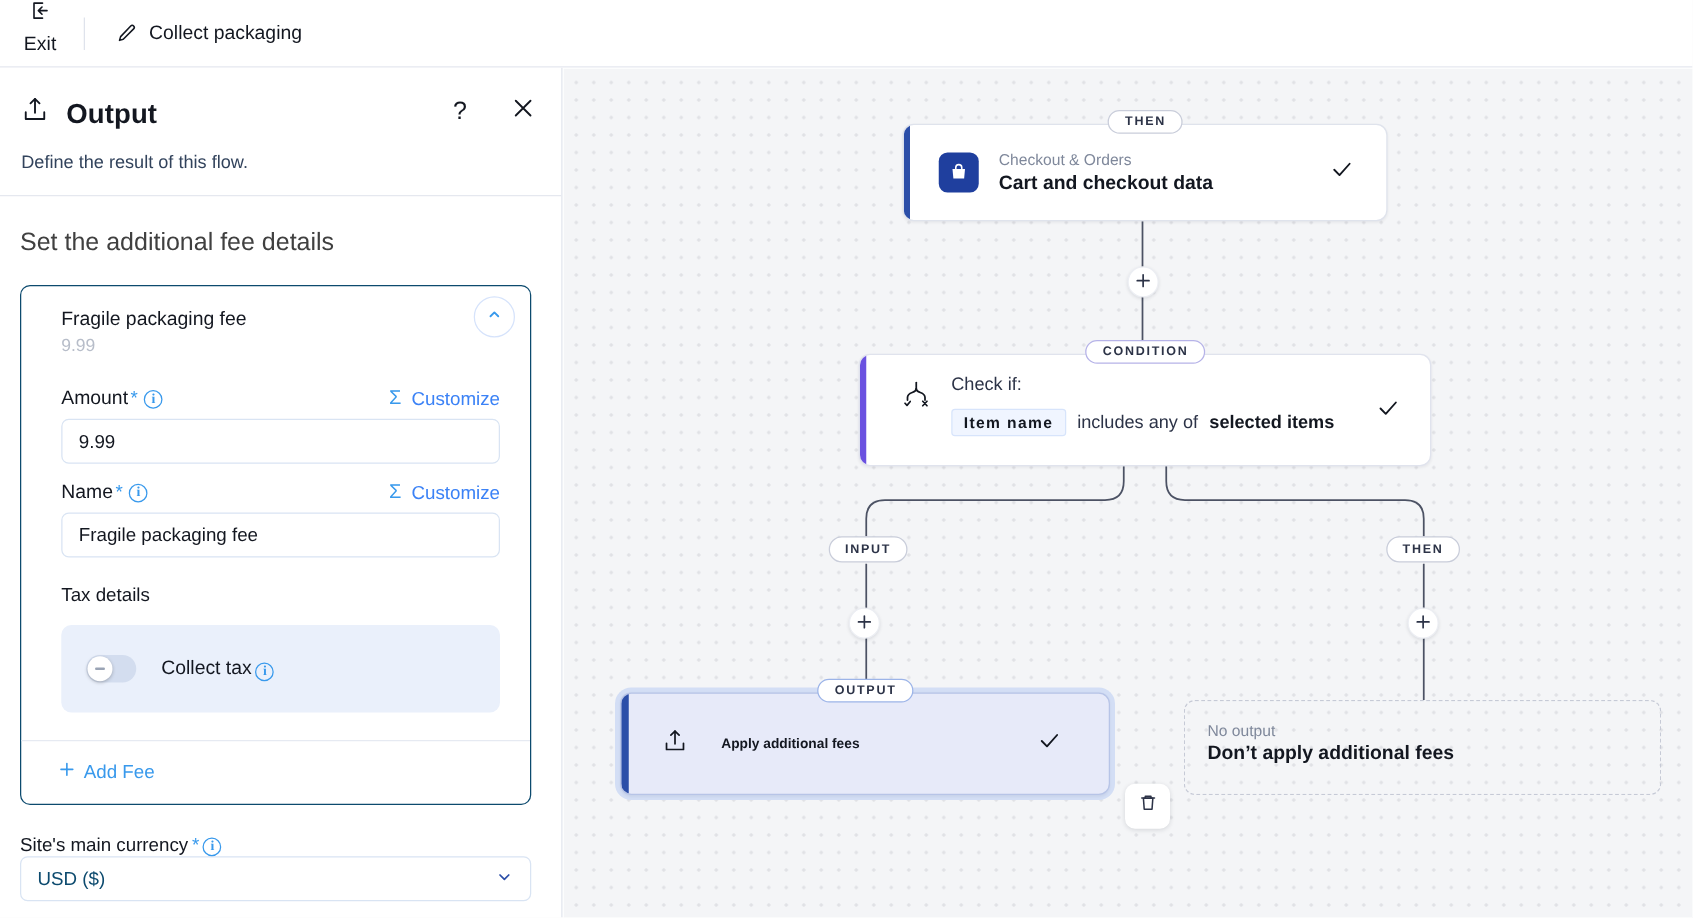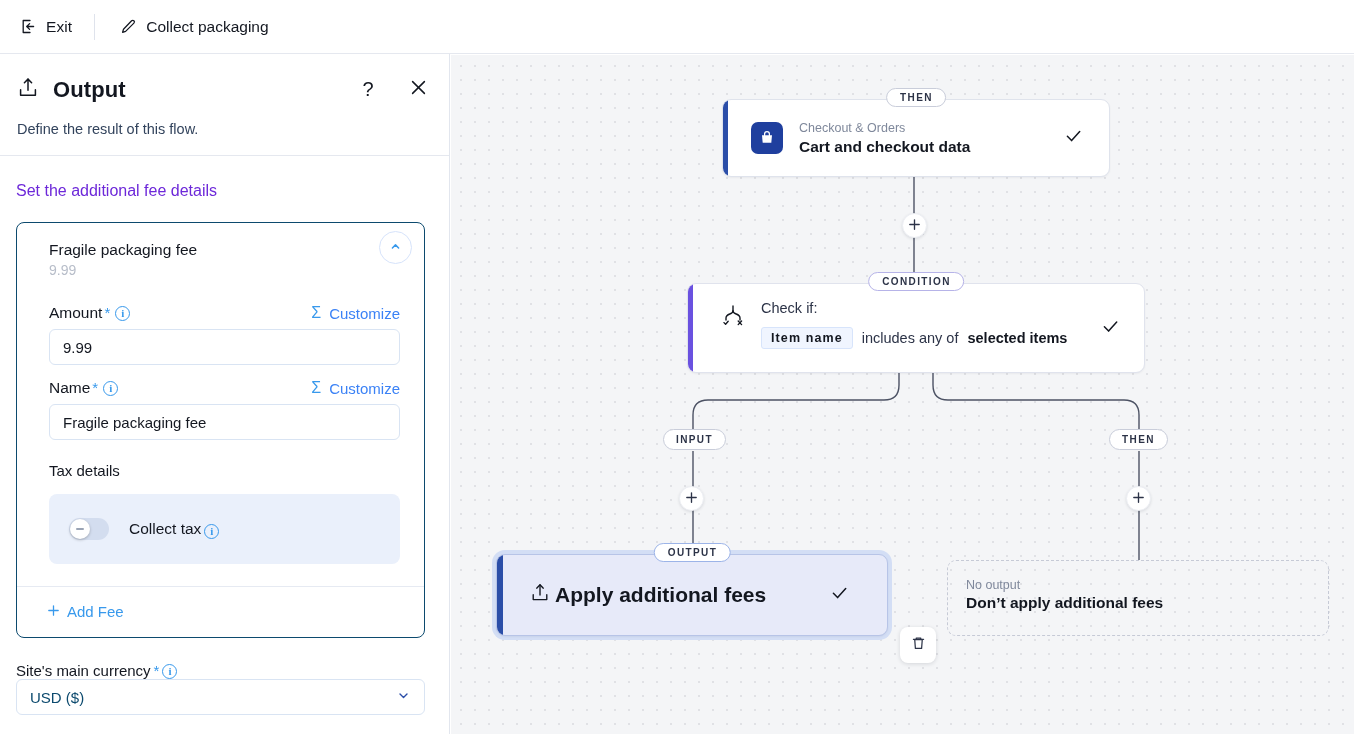--- a/index.html
+++ b/index.html
@@ -15,21 +15,21 @@
   
   .topbar {
     position: absolute; left: 0; top: 0; width: 1354px; height: 54px;
     background: #fff; border-bottom: 1px solid #e5e8ef;
     display: flex; align-items: center; z-index: 5;
   }
   .tb-item {
     display: flex; align-items: center; gap: 9px;
     height: 54px; padding: 0 18px; cursor: pointer;
   }
-  .tb-exit { padding-left: 19px; padding-right: 22px; }
+  .tb-exit { padding-left: 19px; padding-right: 22px; flex-direction: column; }
   .tb-sep { width: 1px; height: 26px; background: #dfe3ec; }
   .tb-label { font-size: 15.5px; color: #131720; letter-spacing: .1px; }
   .tb-title { font-size: 15.5px; color: #131720; }
   .tb-doc { padding-left: 24px; }
 
   
   .panel {
     position: absolute; left: 0; top: 54px; width: 450px; height: 680px;
     background: #fff; border-right: 1px solid #e2e6ee;
     overflow: hidden;
@@ -39,21 +39,21 @@
   .panel-title { font-size: 22px; font-weight: bold; color: #131720; letter-spacing: .1px; }
   .panel-sub { margin-top: 17px; font-size: 14.5px; color: #32435c; padding-left: 1px; }
   .panel-actions { position: absolute; right: 16px; top: 20px; display: flex; align-items: center; gap: 20px; }
   .icon-btn {
     width: 30px; height: 30px; display: flex; align-items: center; justify-content: center;
     cursor: pointer; color: #131720;
   }
   .help-q { font-size: 20px; color: #131720; line-height: 1; }
   .panel-divider { height: 1px; background: #e5e8ef; width: 450px; }
 
-  .section-title { font-size: 16px; color: #6d28d9; padding: 26px 0 0 16px; }
+  .section-title { font-size: 20px; color: #404040; padding: 26px 0 0 16px; }
 
   .fee-card {
     margin: 22px 24px 0 16px; border: 1px solid #0c4a6e; border-radius: 8px;
     background: #fff;
   }
   .fee-card-head { position: relative; padding: 18px 18px 6px 32px; }
   .fee-card-name { font-size: 15.5px; color: #131720; }
   .fee-card-val { font-size: 14px; color: #b7bdc9; margin-top: 3px; }
   .collapse-btn {
     position: absolute; right: 12px; top: 8px; width: 33px; height: 33px;
@@ -193,21 +193,21 @@
   #node-output .ring {
     position: absolute; left: -4px; top: -4px; right: -4px; bottom: -4px;
     border-radius: 13px; background: #d3def5;
   }
   #node-output .node-box {
     background: #e7eaf9; border: 1px solid #b7c4e7; position: absolute;
     left: 0; top: 0; width: 392px; height: 82px;
   }
   #node-output .node-accent { background: #2b4ea8; width: 6px; }
   .out-inner { display: flex; align-items: center; height: 100%; padding-left: 32px; }
-  .out-label { font-size: 21px; font-weight: bold; color: #131720; margin-left: 4px; }
+  .out-label { font-size: 11px; font-weight: bold; color: #131720; margin-left: 26px; }
   .trash-btn {
     position: absolute; left: 449px; top: 572px; width: 36px; height: 36px;
     background: #fff; border-radius: 8px; box-shadow: 0 1px 4px rgba(22,29,46,.14);
     display: flex; align-items: center; justify-content: center; cursor: pointer; z-index: 4;
   }
 
   
   #node-noout {
     left: 496px; top: 505px; width: 382px; height: 76px;
     border: 1.5px dashed #c6cad6; border-radius: 9px;

